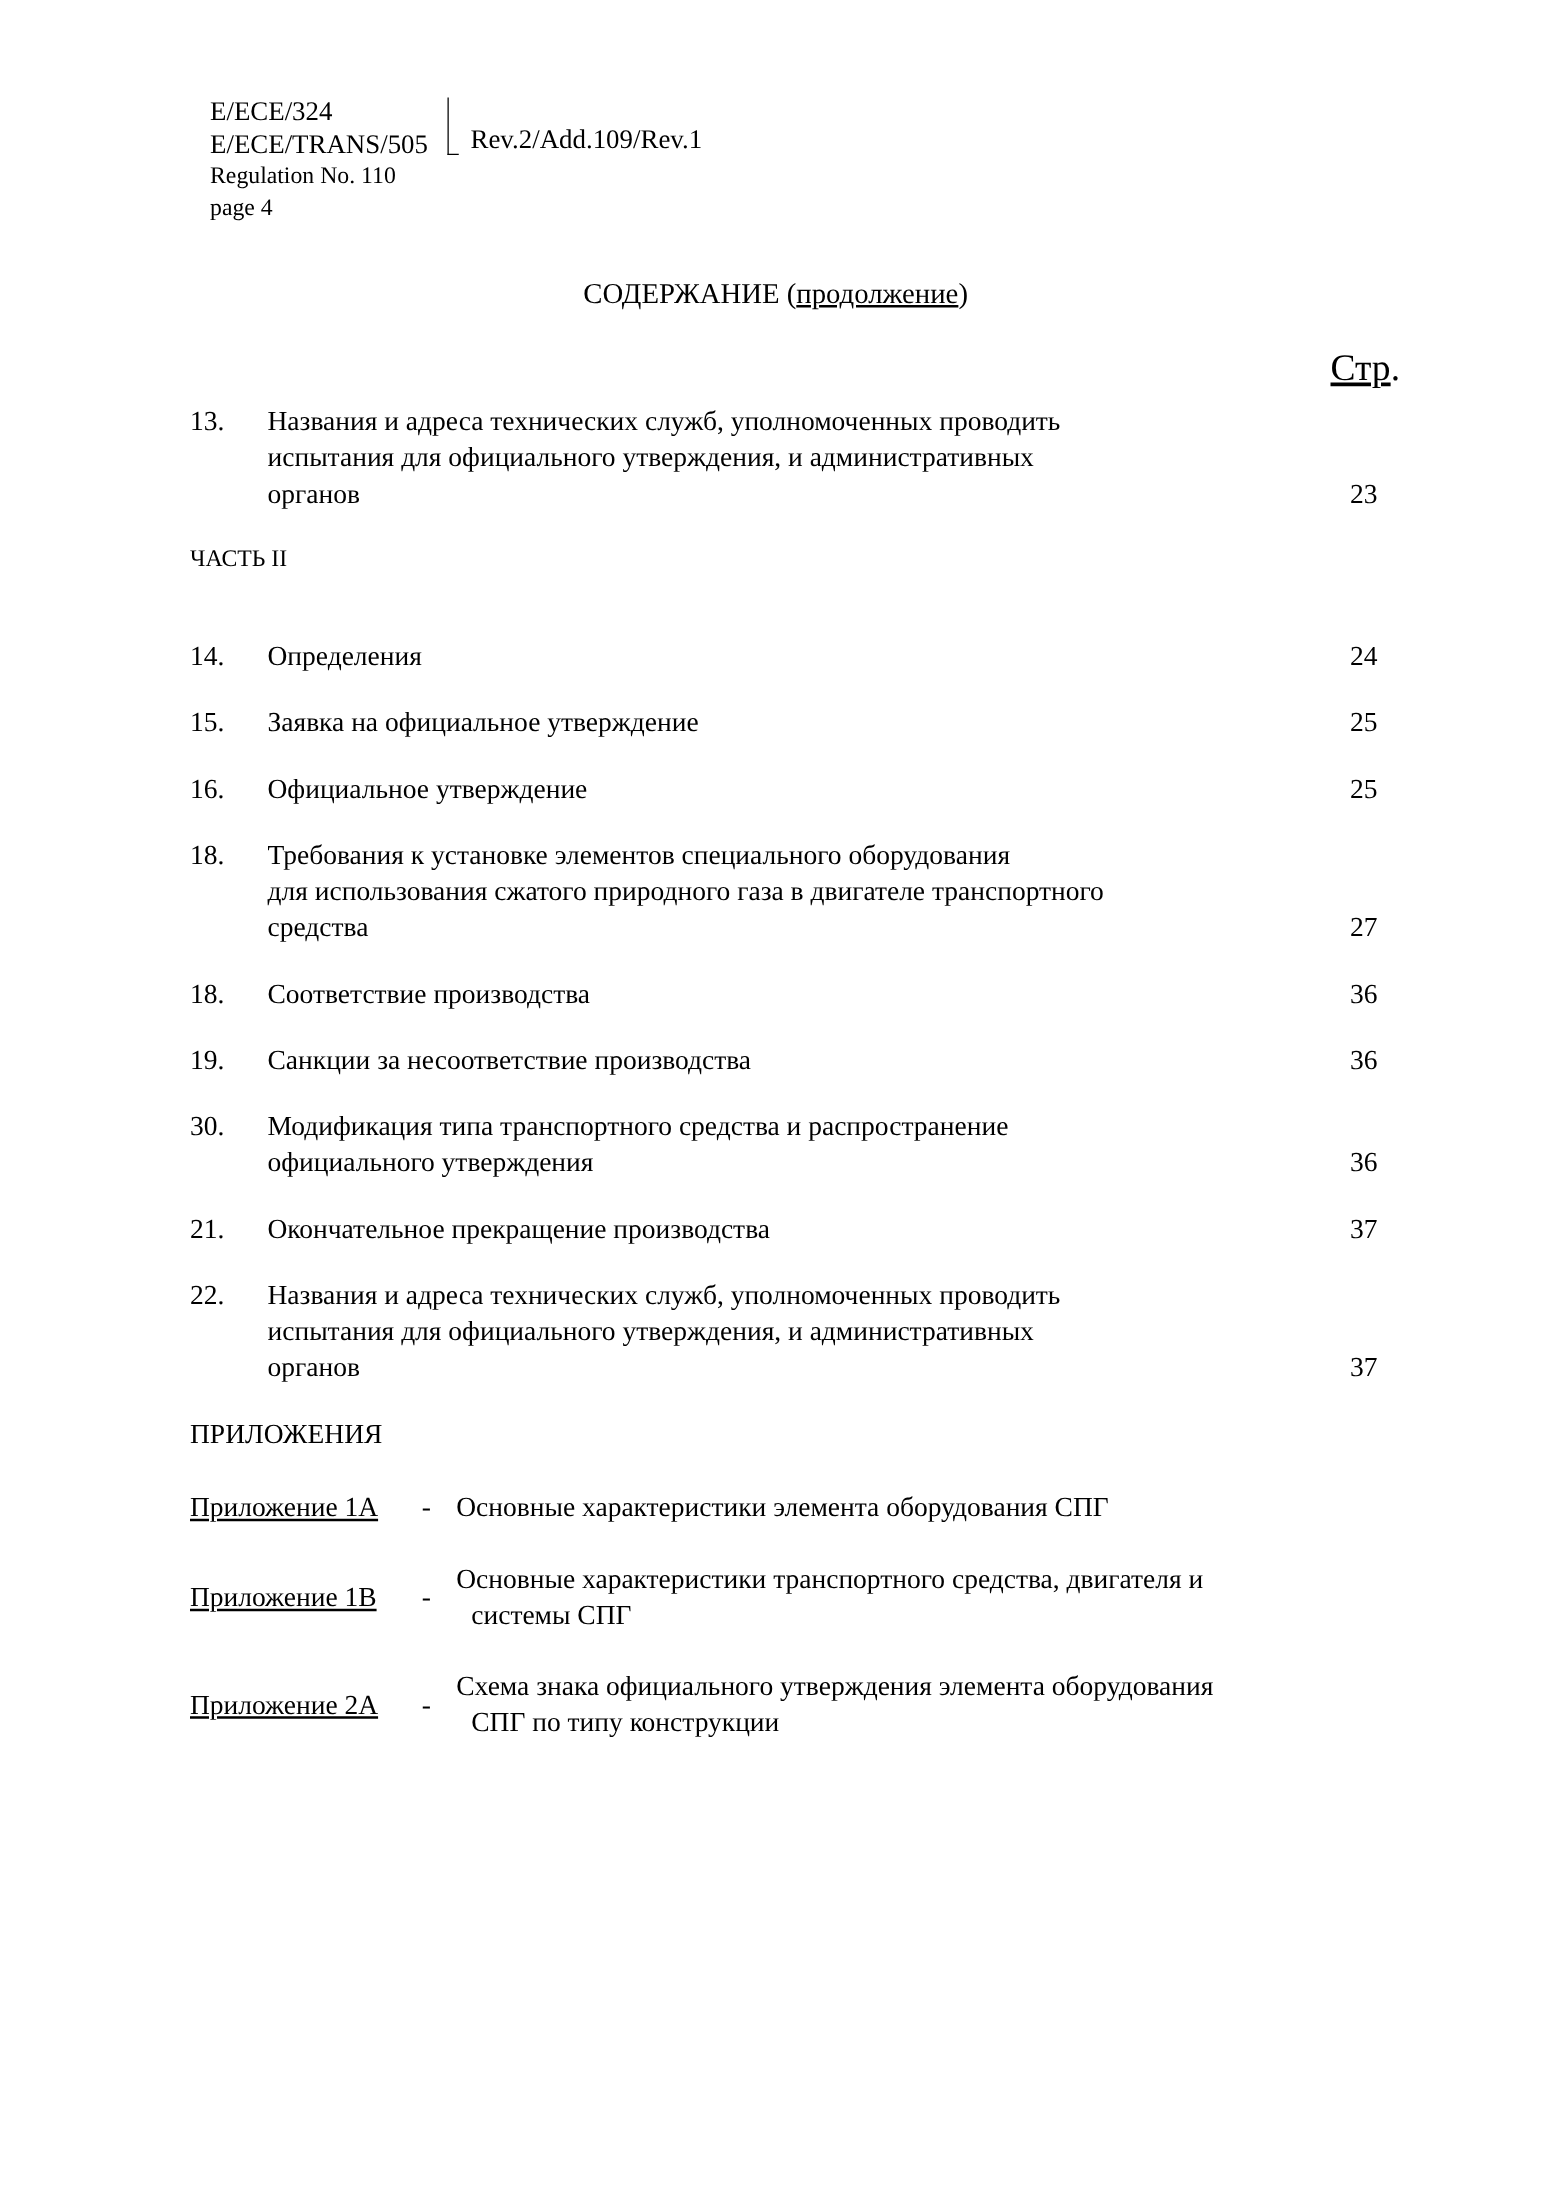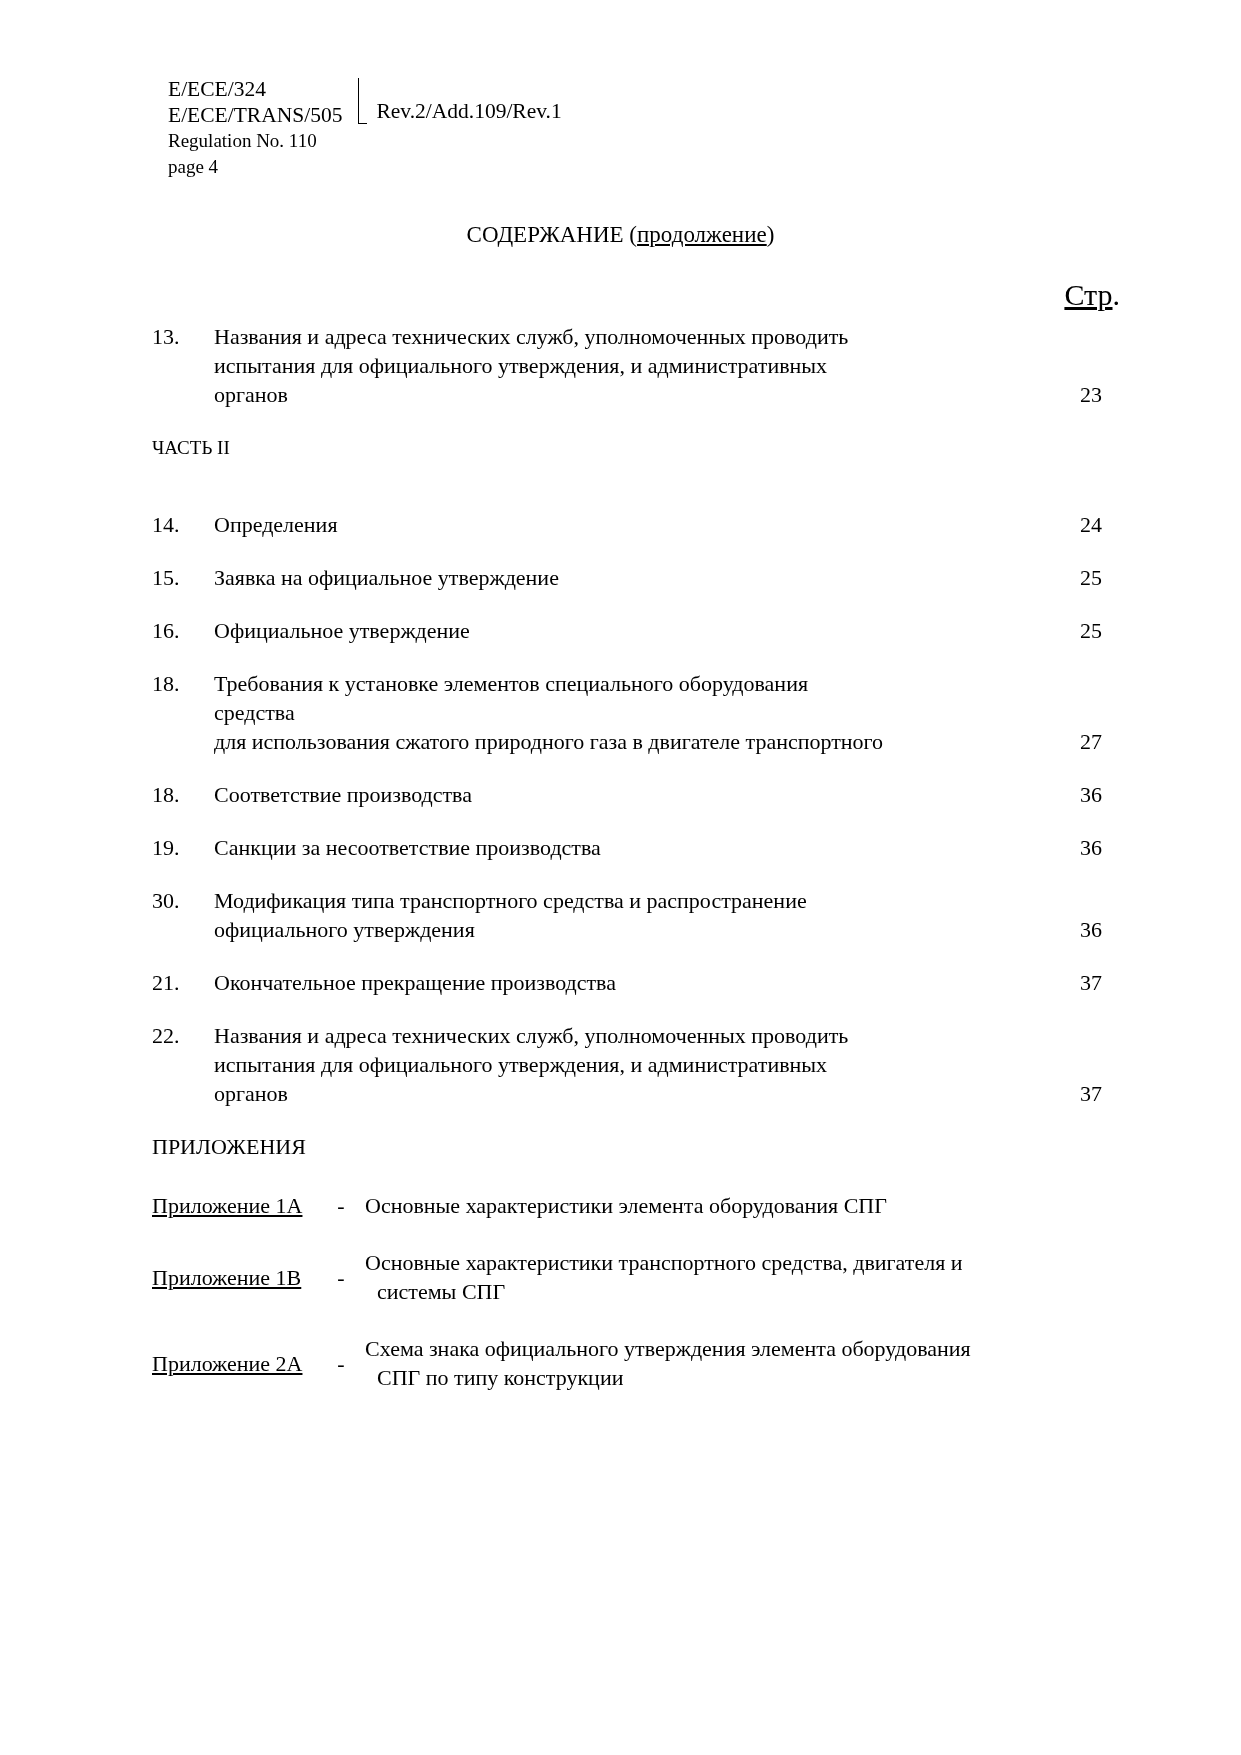--- a/index.html
+++ b/index.html
@@ -229,22 +229,22 @@
       <div class="txt">
         <span class="ln">Официальное утверждение</span>
       </div>
       <div class="pg">25</div>
     </div>
 
     <div class="entry multi">
       <div class="num">18.</div>
       <div class="txt">
         <span class="ln">Требования к установке элементов специального оборудования</span>
+        <span class="ln">для использования сжатого природного газа в двигателе транспортного</span>
         <span class="ln">средства</span>
-        <span class="ln">для использования сжатого природного газа в двигателе транспортного</span>
       </div>
       <div class="pg">27</div>
     </div>
 
     <div class="entry">
       <div class="num">18.</div>
       <div class="txt">
         <span class="ln">Соответствие производства</span>
       </div>
       <div class="pg">36</div>

